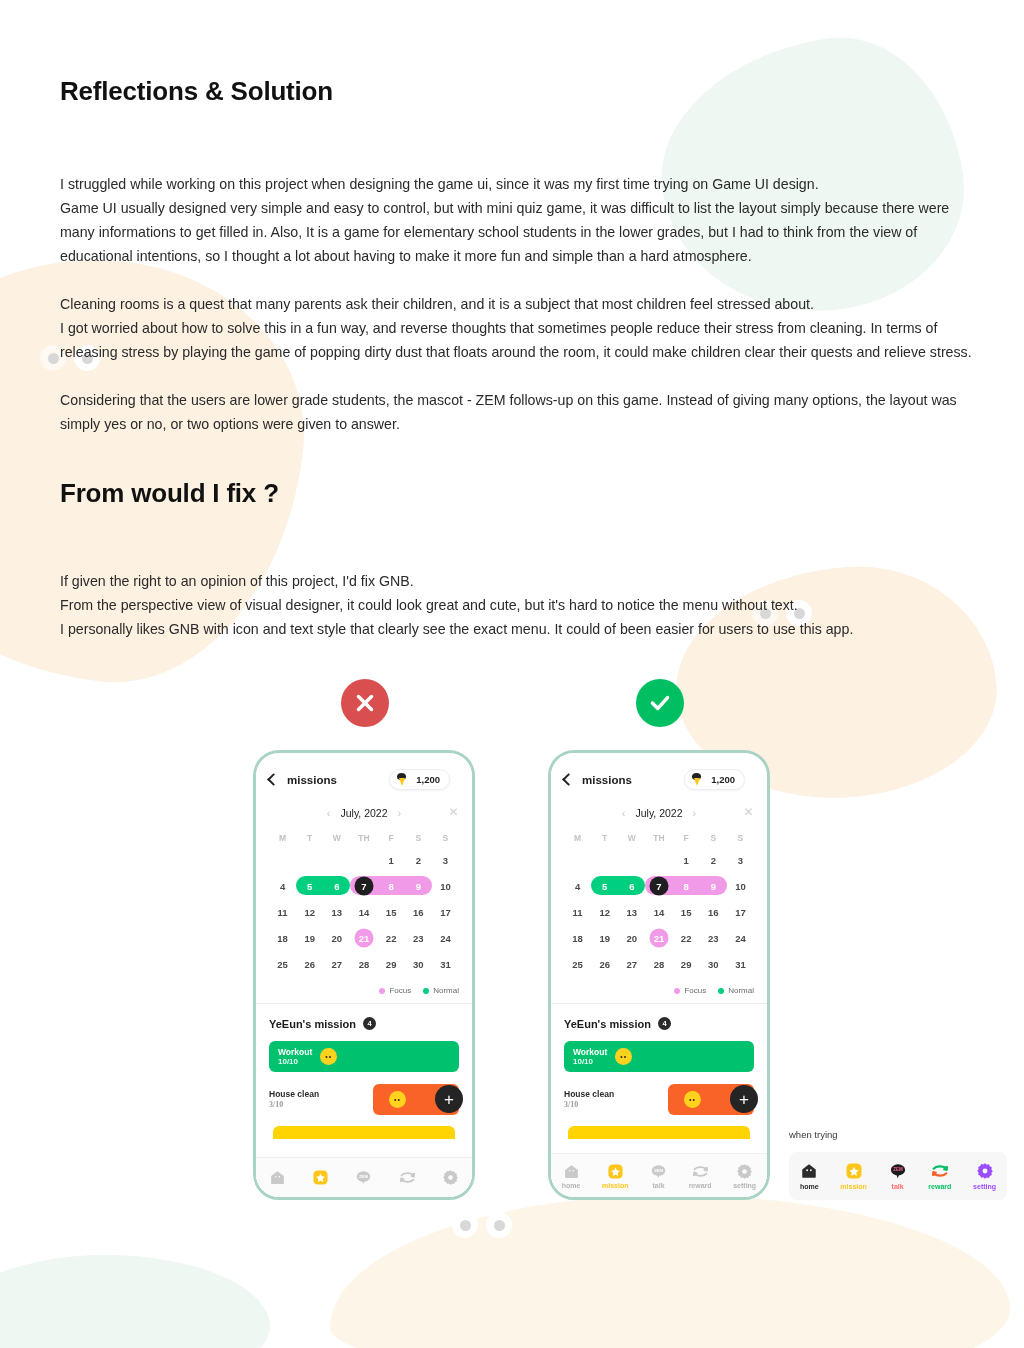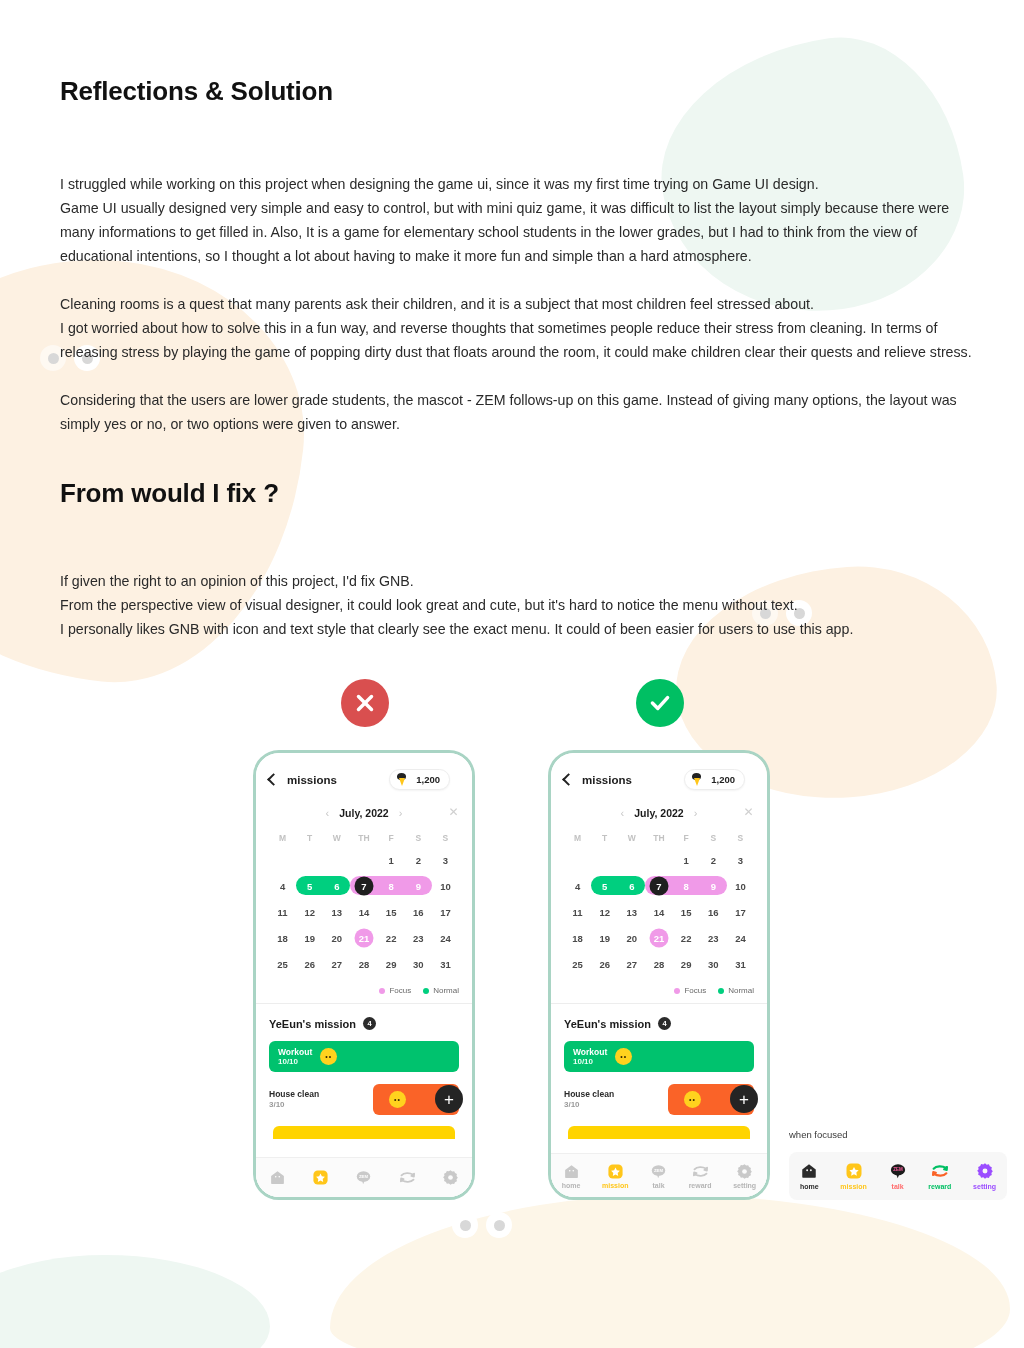--- a/index.html
+++ b/index.html
@@ -114,21 +114,21 @@
   }
   .coin-pill .zem .cone {
     position:absolute; left:3.5px; top:5px; width:0; height:0;
     border-left:3px solid transparent; border-right:3px solid transparent; border-top:8px solid #ffc61a;
   }
   .coin-val { font-size: 9.5px; font-weight: 600; color:#222; }
 
   
   .cal { padding: 4px 13px 0 13px; }
   .cal-nav { display:flex; align-items:center; justify-content:center; position:relative; height: 22px; }
-  .cal-month { font-size: 10.5px; font-weight:700; color:#1b1b1b; }
+  .cal-month { font-size: 10.5px; font-weight:400; color:#1b1b1b; }
   .cal-arrow { font-size: 11px; color:#c8c8c8; padding: 0 10px; }
   .cal-collapse {
     position:absolute; right:0; top:4px; width:11px; height:11px; color:#cfcfcf;
     display:flex; align-items:center; justify-content:center; font-size:12px; line-height:1;
   }
   .cal-grid { display:grid; grid-template-columns: repeat(7, 1fr); }
   .cal-dow {
     text-align:center; font-size: 8.5px; color:#c2c2c2; font-weight:600;
     padding: 9px 0 4px 0;
   }
@@ -180,21 +180,21 @@
   .m-label { font-size: 8.5px; font-weight:700; color:#fff; line-height:1.25; }
   .m-sub { font-size: 8px; font-weight:600; color:#e7fff4; }
   .m-face {
     width:17px; height:17px; border-radius:50%; background:#ffd21e;
     display:flex; align-items:center; justify-content:center; flex-shrink:0;
   }
   .m-face .eyes2 { font-size:7px; color:#3a2a00; line-height:1; letter-spacing:1px; }
 
   .m-row-split { display:flex; align-items:center; justify-content:space-between; height: 34px; }
   .m-left-txt .m-label-d { font-size: 8.5px; font-weight:700; color:#2b2b2b; line-height:1.3; }
-  .m-left-txt .m-sub-d { font-size: 8px; font-weight:600; color:#9a9a9a; }
+  .m-left-txt .m-sub-d { font-size: 8px; font-weight:600; color:#9a9a9a;font-family:Liberation Serif, serif; }
   .m-orange {
     position:relative; width: 86px; height: 31px; background:#fa6328; border-radius:6px;
     display:flex; align-items:center; padding-left: 16px;
   }
   .m-plus {
     position:absolute; right:-4px; top:50%; transform:translateY(-50%);
     width:28px; height:28px; border-radius:50%; background:#242424;
     display:flex; align-items:center; justify-content:center;
     color:#fff; font-size:17px; font-weight:300; line-height:1;
   }
@@ -765,21 +765,21 @@
             <path d="M12 1.8 l2.3 1.9 2.9-.6 1.2 2.7 2.7 1.2-.6 2.9 1.9 2.3-1.9 2.3.6 2.9-2.7 1.2-1.2 2.7-2.9-.6L12 22.2l-2.3-1.9-2.9.6-1.2-2.7-2.7-1.2.6-2.9L1.6 11.8l1.9-2.3-.6-2.9 2.7-1.2 1.2-2.7 2.9.6z" fill="#c9c9c9"></path>
             <circle cx="12" cy="12" r="3.3" fill="#fbfbfb"></circle>
           </svg>
           <span class="gnb-label">setting</span>
         </div>
       </div>
 
     </div>
   </div>
 
-  <div class="focus-note">when focused</div>
+  <div class="focus-note">when trying</div>
   <div class="focus-card">
     <div class="gnb-item fc-home">
       <svg class="ic" viewBox="0 0 24 24">
         <path d="M12 3 L21 10 V20 A1 1 0 0 1 20 21 H4 A1 1 0 0 1 3 20 V10 Z" fill="#2b2b2b"></path>
         <circle cx="9.5" cy="11" r="1.2" fill="#fff"></circle>
           <circle cx="14.5" cy="11" r="1.2" fill="#fff"></circle>
       </svg>
       <span class="gnb-label">home</span>
     </div>
     <div class="gnb-item fc-mission">

